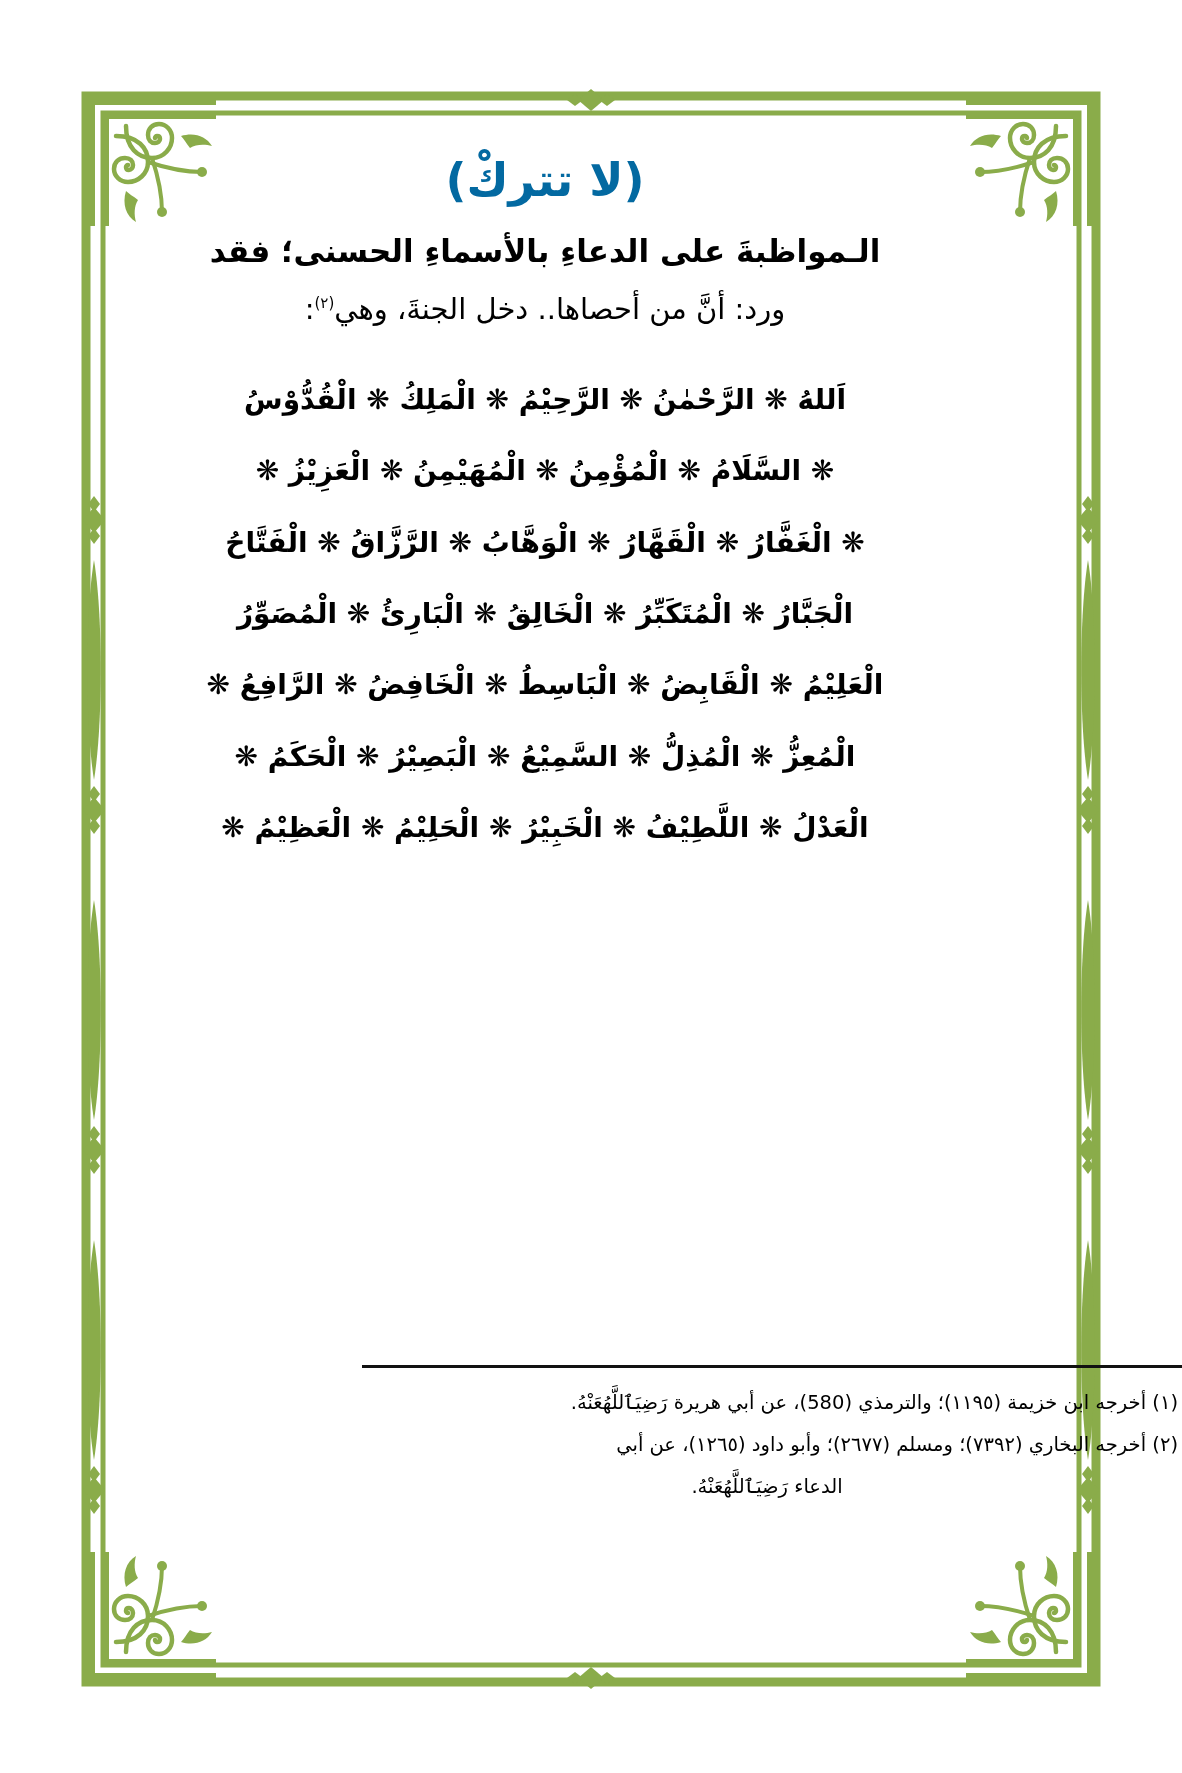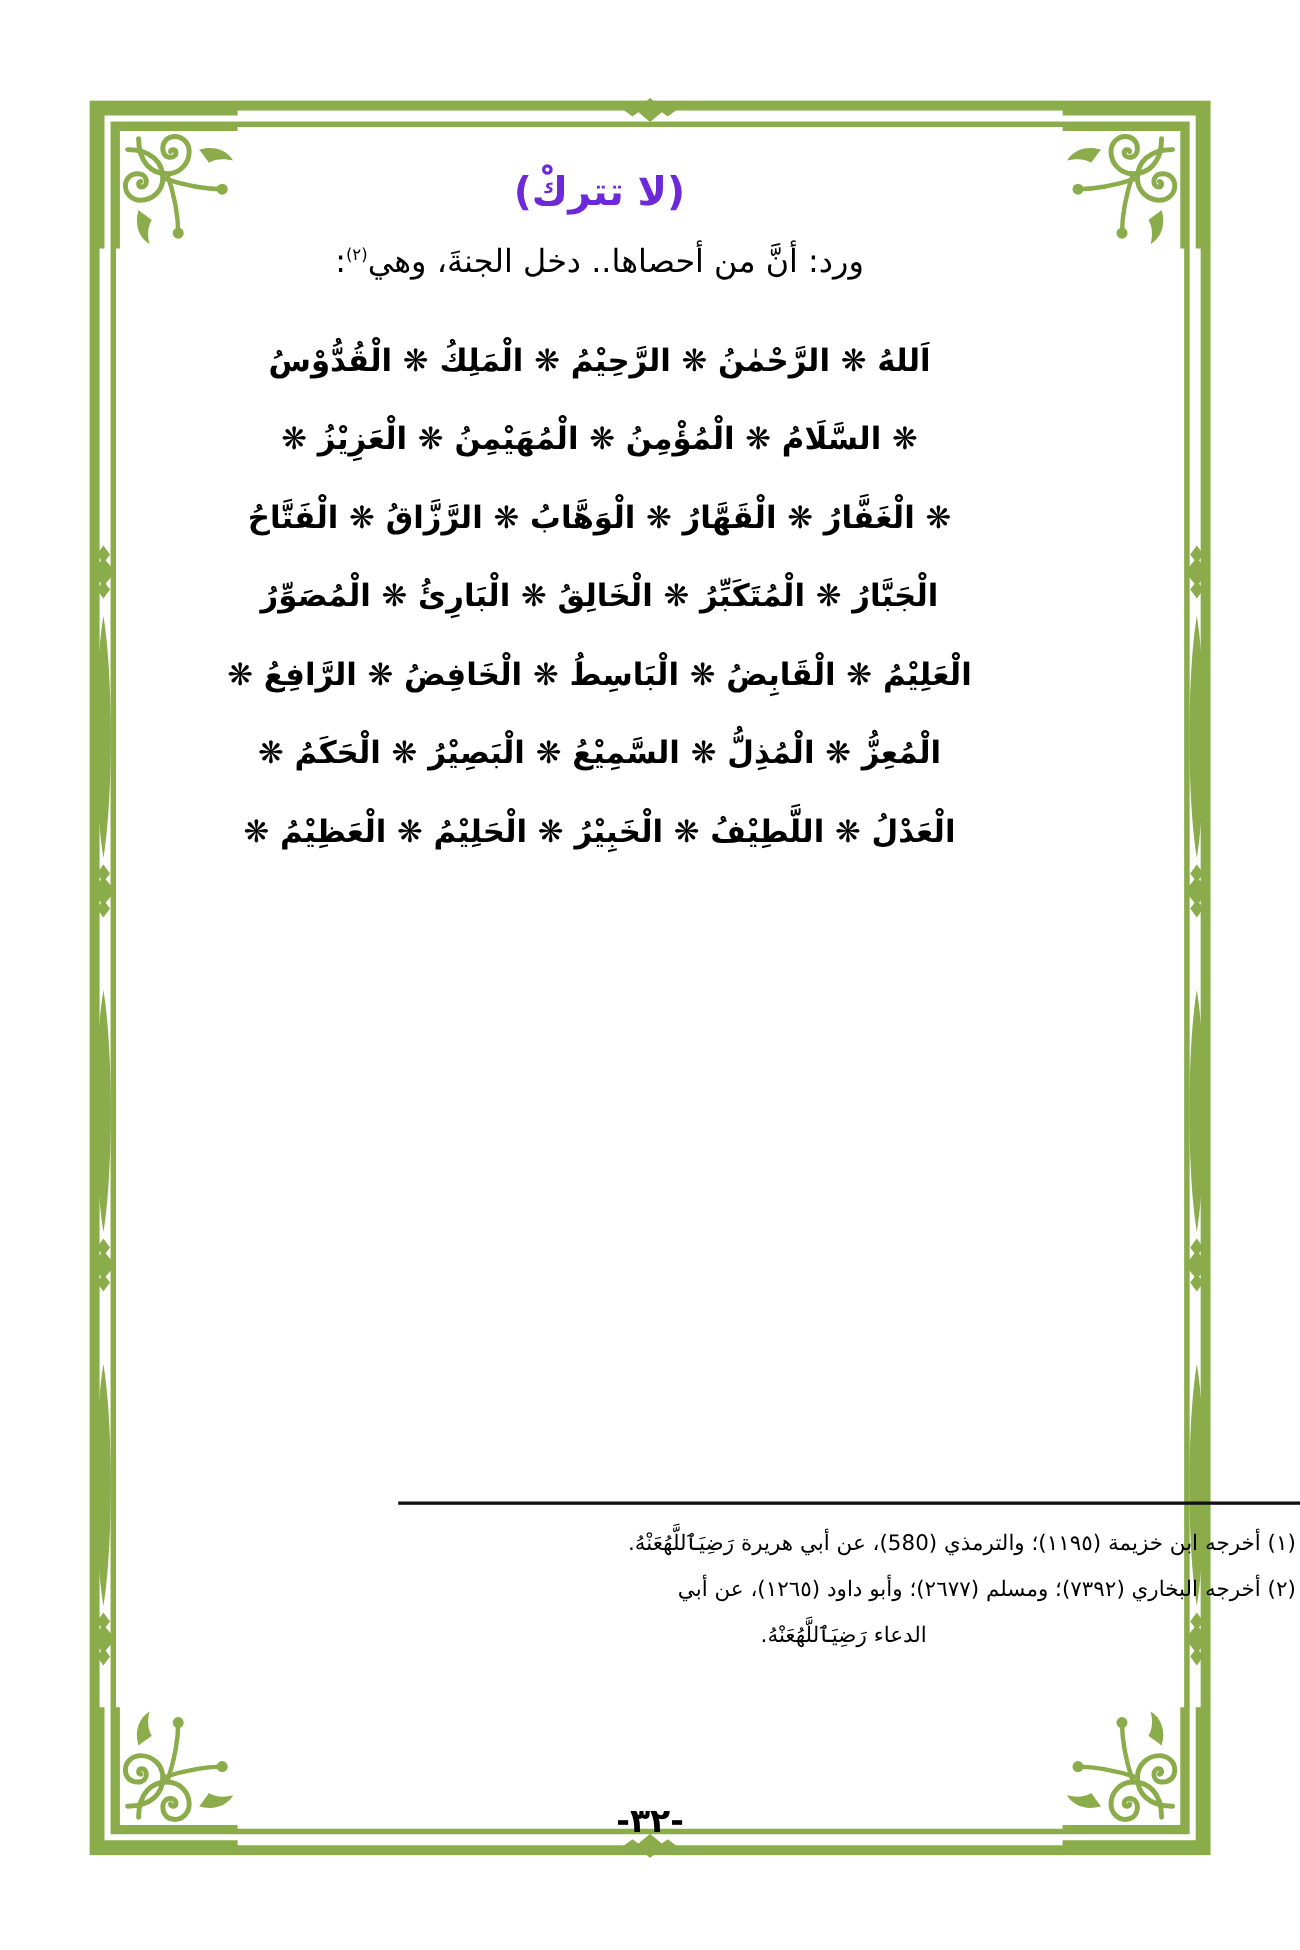--- a/index.html
+++ b/index.html
@@ -31,23 +31,23 @@
     top: 140px;
     width: 830px;
     height: 1480px;
     direction: rtl;
     text-align: center;
   }
 
   .doc-title {
     font-family: "DejaVu Sans", sans-serif;
     font-weight: bold;
-    font-size: 36px;
+    font-size: 46px;
     line-height: 1.15;
-    color: #6d28d9;
+    color: #0369a1;
     text-align: center;
     margin: 14px 0 14px 0;
     letter-spacing: -1px;
   }
 
   .intro {
     font-family: "DejaVu Sans", sans-serif;
     font-weight: bold;
     font-size: 31px;
     line-height: 1.95;
@@ -222,20 +222,21 @@
           <use href="#mid-diamond"></use>
         </g>
     </svg>
   </div>
 
   <div class="content">
 
     <div class="doc-title">(لا تتركْ)</div>
 
     <div class="intro">
+      <span class="line-a">الـمواظبةَ على الدعاءِ بالأسماءِ الحسنى؛ فقد</span>
       <span class="line-b">
         <span>ورد: أنَّ من أحصاها.. دخل الجنةَ، وهي</span><span class="fn-ref">(٢)</span><span>:</span>
       </span>
     </div>
 
     <div class="names-block">
       <div class="names-line">اَللهُ ❋ الرَّحْمٰنُ ❋ الرَّحِيْمُ ❋ الْمَلِكُ ❋ الْقُدُّوْسُ</div>
       <div class="names-line">❋ السَّلَامُ ❋ الْمُؤْمِنُ ❋ الْمُهَيْمِنُ ❋ الْعَزِيْزُ ❋</div>
       <div class="names-line">❋ الْغَفَّارُ ❋ الْقَهَّارُ ❋ الْوَهَّابُ ❋ الرَّزَّاقُ ❋ الْفَتَّاحُ</div>
       <div class="names-line">الْجَبَّارُ ❋ الْمُتَكَبِّرُ ❋ الْخَالِقُ ❋ الْبَارِئُ ❋ الْمُصَوِّرُ</div>
@@ -249,15 +250,14 @@
   <div class="footnotes">
     <div class="fn-rule"></div>
 
     <div class="fn-item">(١) أخرجه ابن خزيمة (١١٩٥)؛ والترمذي (580)، عن أبي هريرة رَضِيَٱللَّهُعَنْهُ.</div>
 
     <div class="fn-item">(٢) أخرجه البخاري (٧٣٩٢)؛ ومسلم (٢٦٧٧)؛ وأبو داود (١٢٦٥)، عن أبي</div>
 
     <div class="fn-item centered-tail">الدعاء رَضِيَٱللَّهُعَنْهُ.</div>
   </div>
 
-  <div class="page-number">-٣٢-</div>
 
 </div>
 
 </body></html>

